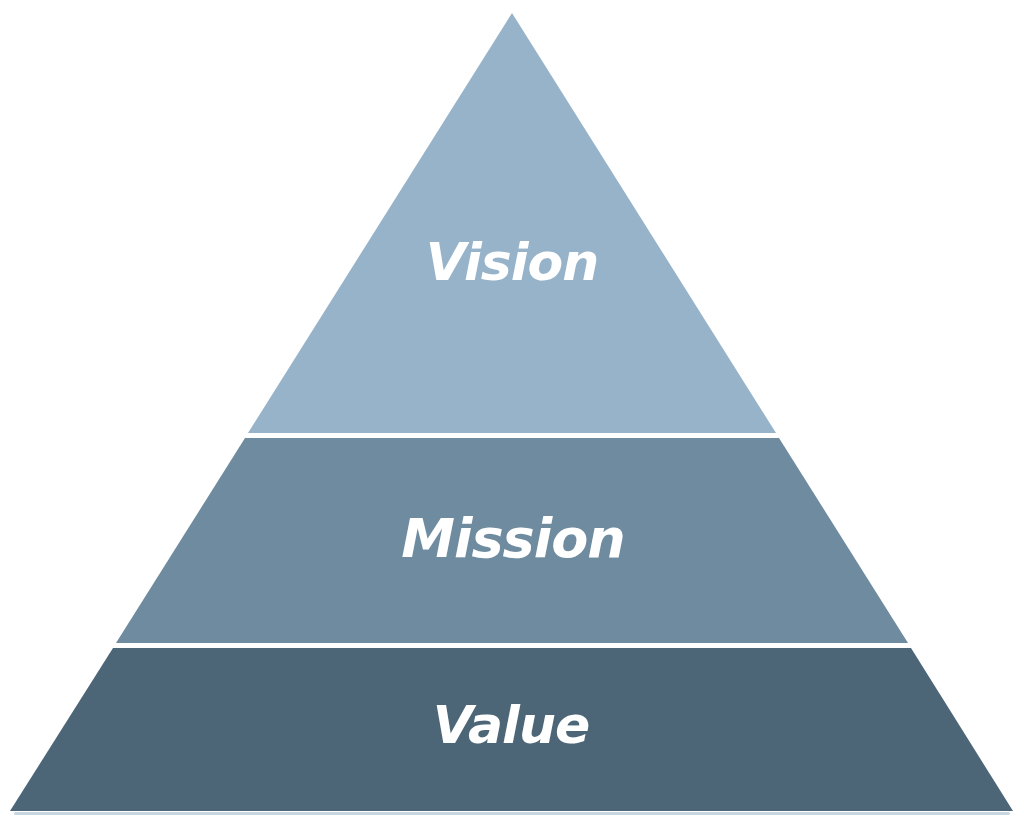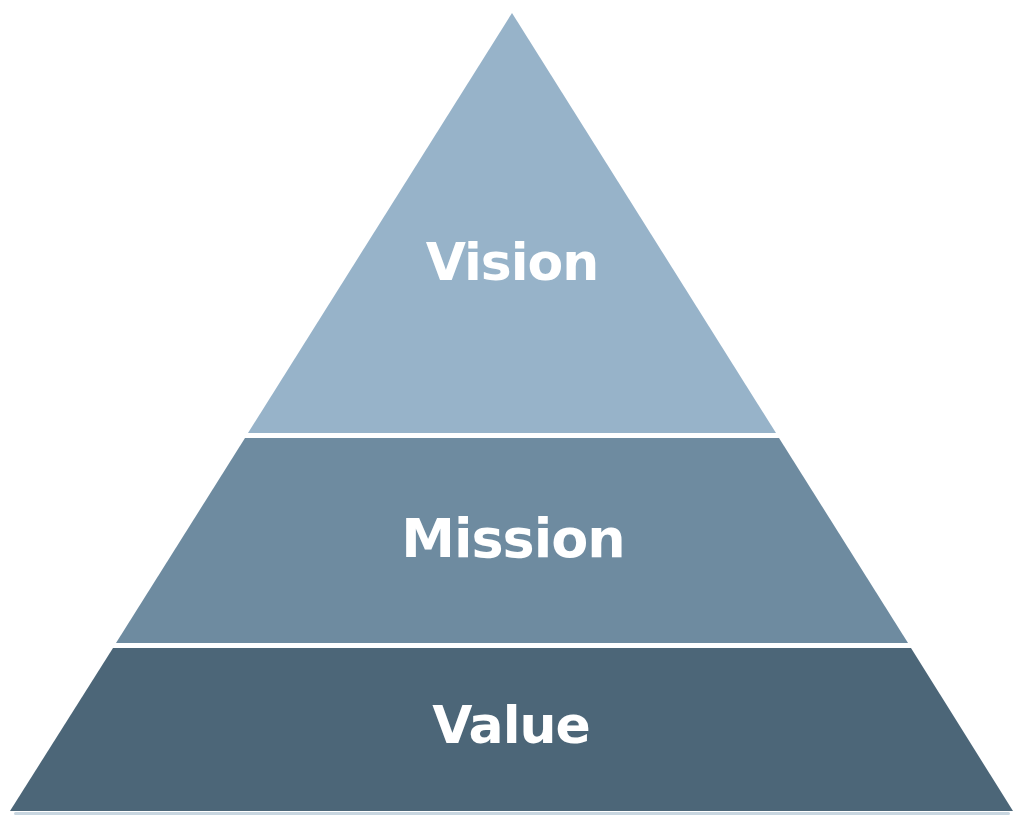--- a/index.html
+++ b/index.html
@@ -6,20 +6,21 @@
     margin: 0;
     padding: 0;
     background: #ffffff;
   }
   .stage {
     position: relative;
     width: 1024px;
     height: 825px;
     background: #ffffff;
     overflow: hidden;
+    font-style: italic;
   }
   .stage svg {
     position: absolute;
     left: 0;
     top: 0;
     display: block;
   }
   .tier-label {
     font-family: "DejaVu Sans", "Liberation Sans", sans-serif;
     font-weight: 700;

